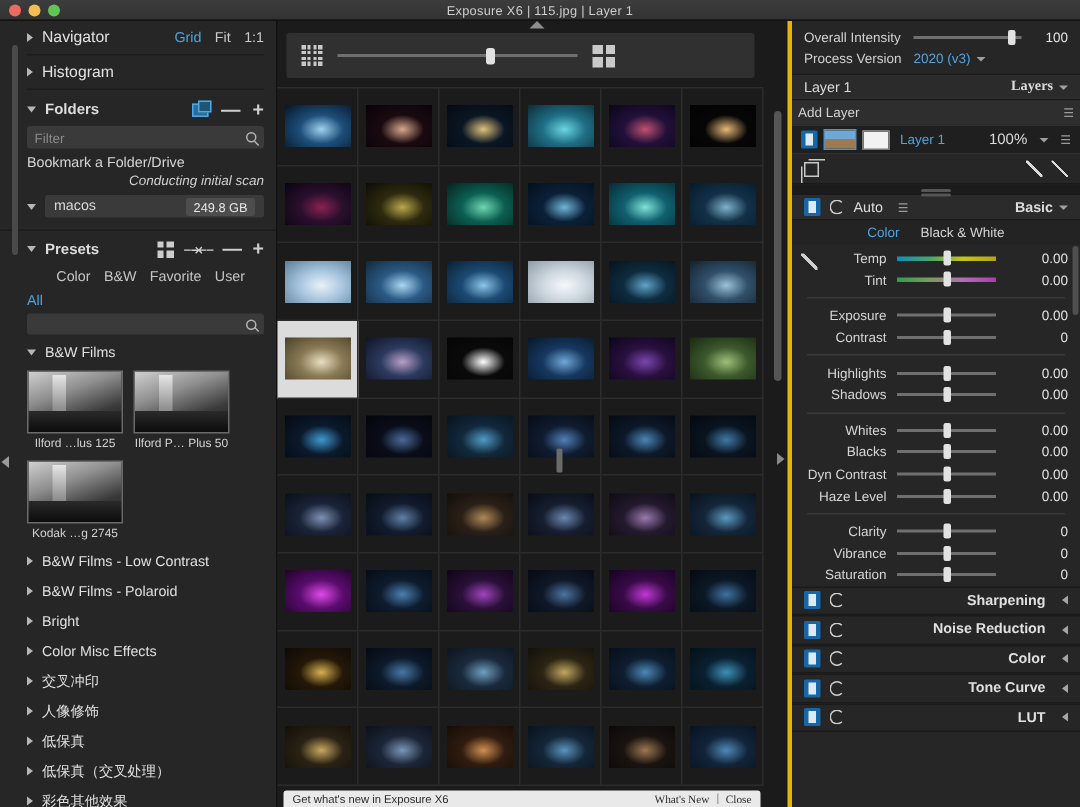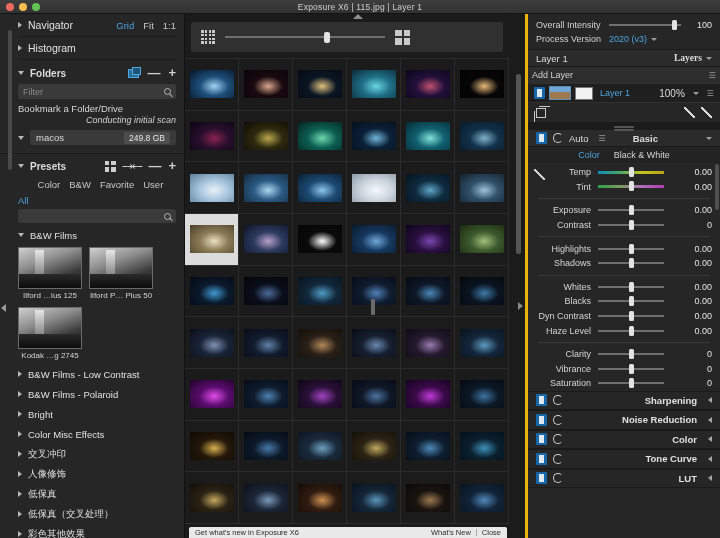--- a/index.html
+++ b/index.html
@@ -169,21 +169,21 @@
   .edge-grip { position:absolute; left:186px; top:285px; width:4px; height:16px;
     background:#6a6a6a; border-radius:1px; }
 
   .bottom-bar {
     position:absolute; left:4px; right:18px; bottom:0; height:11px;
     background:#e9e9e9; border-radius:2px 2px 0 0;
     display:flex; align-items:center; padding:0 6px; overflow:hidden;
   }
   .bottom-bar .bl { font-size:7.5px; color:#2b2b2b; white-space:nowrap; }
   .bottom-bar .br { margin-left:auto; display:flex; gap:5px; align-items:center; }
-  .bottom-bar .br span { font-size:7.5px; color:#2b2b2b; }
+  .bottom-bar .br span { font-size:7.5px; color:#2b2b2b;font-family:Liberation Serif, serif; }
   .bb-sep { width:1px; height:7px; background:#aaa; }
 
   
   .right {
     position:absolute; left:525px; top:14px; width:195px; height:524px;
     background:#262626; border-left:3px solid #eab308;
   }
   .r-top { padding:4px 8px 3px 8px; }
   .rrow { display:flex; align-items:center; height:14px; font-size:9px; }
   .rrow .lbl { color:#d2d2d2; }
@@ -224,21 +224,21 @@
   .tools-right { margin-left:auto; display:flex; }
 
   .splitter { height:7px; background:#1b1b1b; display:flex; align-items:center; justify-content:center;}
   .splitter i { width:20px; height:2px; background:#555; display:block; border-radius:1px;
     box-shadow: 0 3px 0 #555; }
 
   .basic-hdr { display:flex; align-items:center; height:17px; padding:0 8px; gap:6px;
     background:#2b2b2b; border-bottom:1px solid #1a1a1a; font-size:9.5px; color:#dcdcdc;}
   .reset-ico { width:10px; height:10px; border:1.4px solid #cfcfcf; border-radius:50%;
     border-right-color:transparent; }
-  .basic-hdr .right-side { margin-left:auto; display:flex; align-items:center; font-weight:600;gap:44px;}
+  .basic-hdr .right-side { margin-left:auto; display:flex; align-items:center; font-weight:600;}
 
   .cbw { display:flex; justify-content:center; gap:14px; height:16px; align-items:center;
     font-size:9px; background:#232323;}
   .cbw .on { color:#4ea3e0; }
   .cbw .off { color:#d4d4d4; }
 
   .sliders { padding:2px 8px 0 8px; position:relative; }
   .eyedrop { position:absolute; left:6px; top:6px; width:11px; height:11px;
     background: linear-gradient(45deg, transparent 44%, #cfcfcf 44%, #cfcfcf 58%, transparent 58%); }
   .sl { display:flex; align-items:center; height:14.6px; font-size:9px; }

